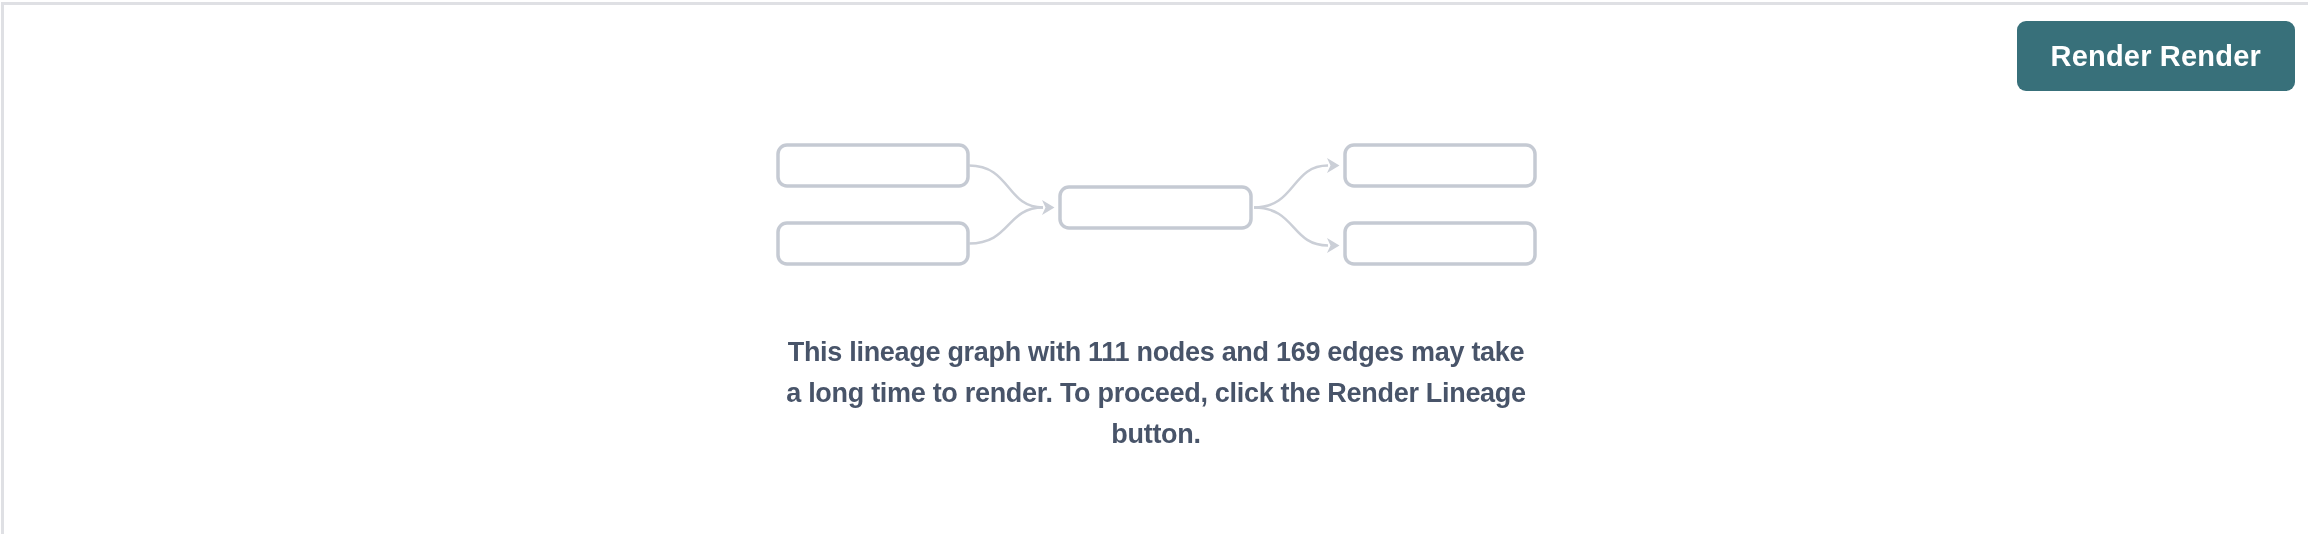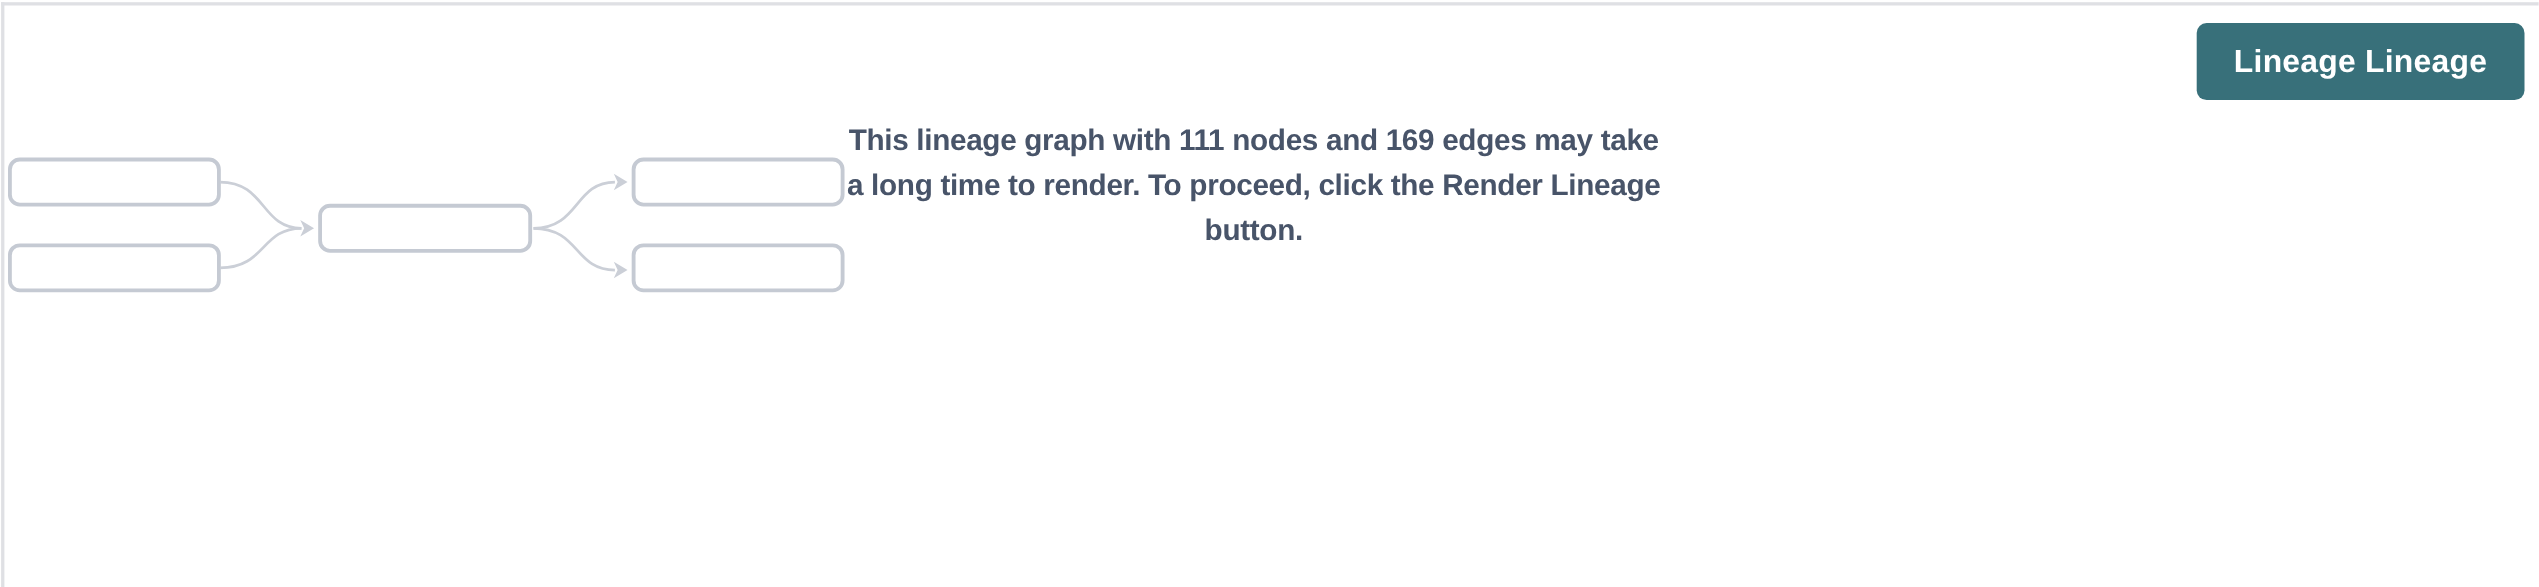--- a/index.html
+++ b/index.html
@@ -35,21 +35,21 @@
     font-weight: 700;
     letter-spacing: 0.2px;
     cursor: pointer;
   }
   .empty-state {
     position: absolute;
     top: 0;
     left: 0;
     width: 100%;
     display: flex;
-    flex-direction: row;
+    flex-direction: column;
     align-items: center;
   }
   .illustration {
     margin-top: 136px;
     width: 766px;
     height: 128px;
     display: block;
   }
   .message {
     margin-top: 63px;
@@ -61,21 +61,21 @@
     letter-spacing: -0.3px;
     line-height: 41px;
     color: #485469;
   }
 </style>
 </head>
 <body>
 
 <div class="panel">
 
-  <button class="render-btn">Lineage Lineage</button>
+  <button class="render-btn">Render Render</button>
 
   <div class="empty-state">
 
     <svg class="illustration" viewBox="771 138 766 128" xmlns="http://www.w3.org/2000/svg">
 
       <rect x="776" y="142" width="190" height="41" rx="9" fill="#ffffff" stroke="#c5cad3" stroke-width="3.5"></rect>
       <rect x="776" y="220" width="190" height="41" rx="9" fill="#ffffff" stroke="#c5cad3" stroke-width="3.5"></rect>
       <rect x="1058" y="184" width="191" height="41" rx="9" fill="#ffffff" stroke="#c5cad3" stroke-width="3.5"></rect>
       <rect x="1343" y="142" width="190" height="41" rx="9" fill="#ffffff" stroke="#c5cad3" stroke-width="3.5"></rect>
       <rect x="1343" y="220" width="190" height="41" rx="9" fill="#ffffff" stroke="#c5cad3" stroke-width="3.5"></rect>

